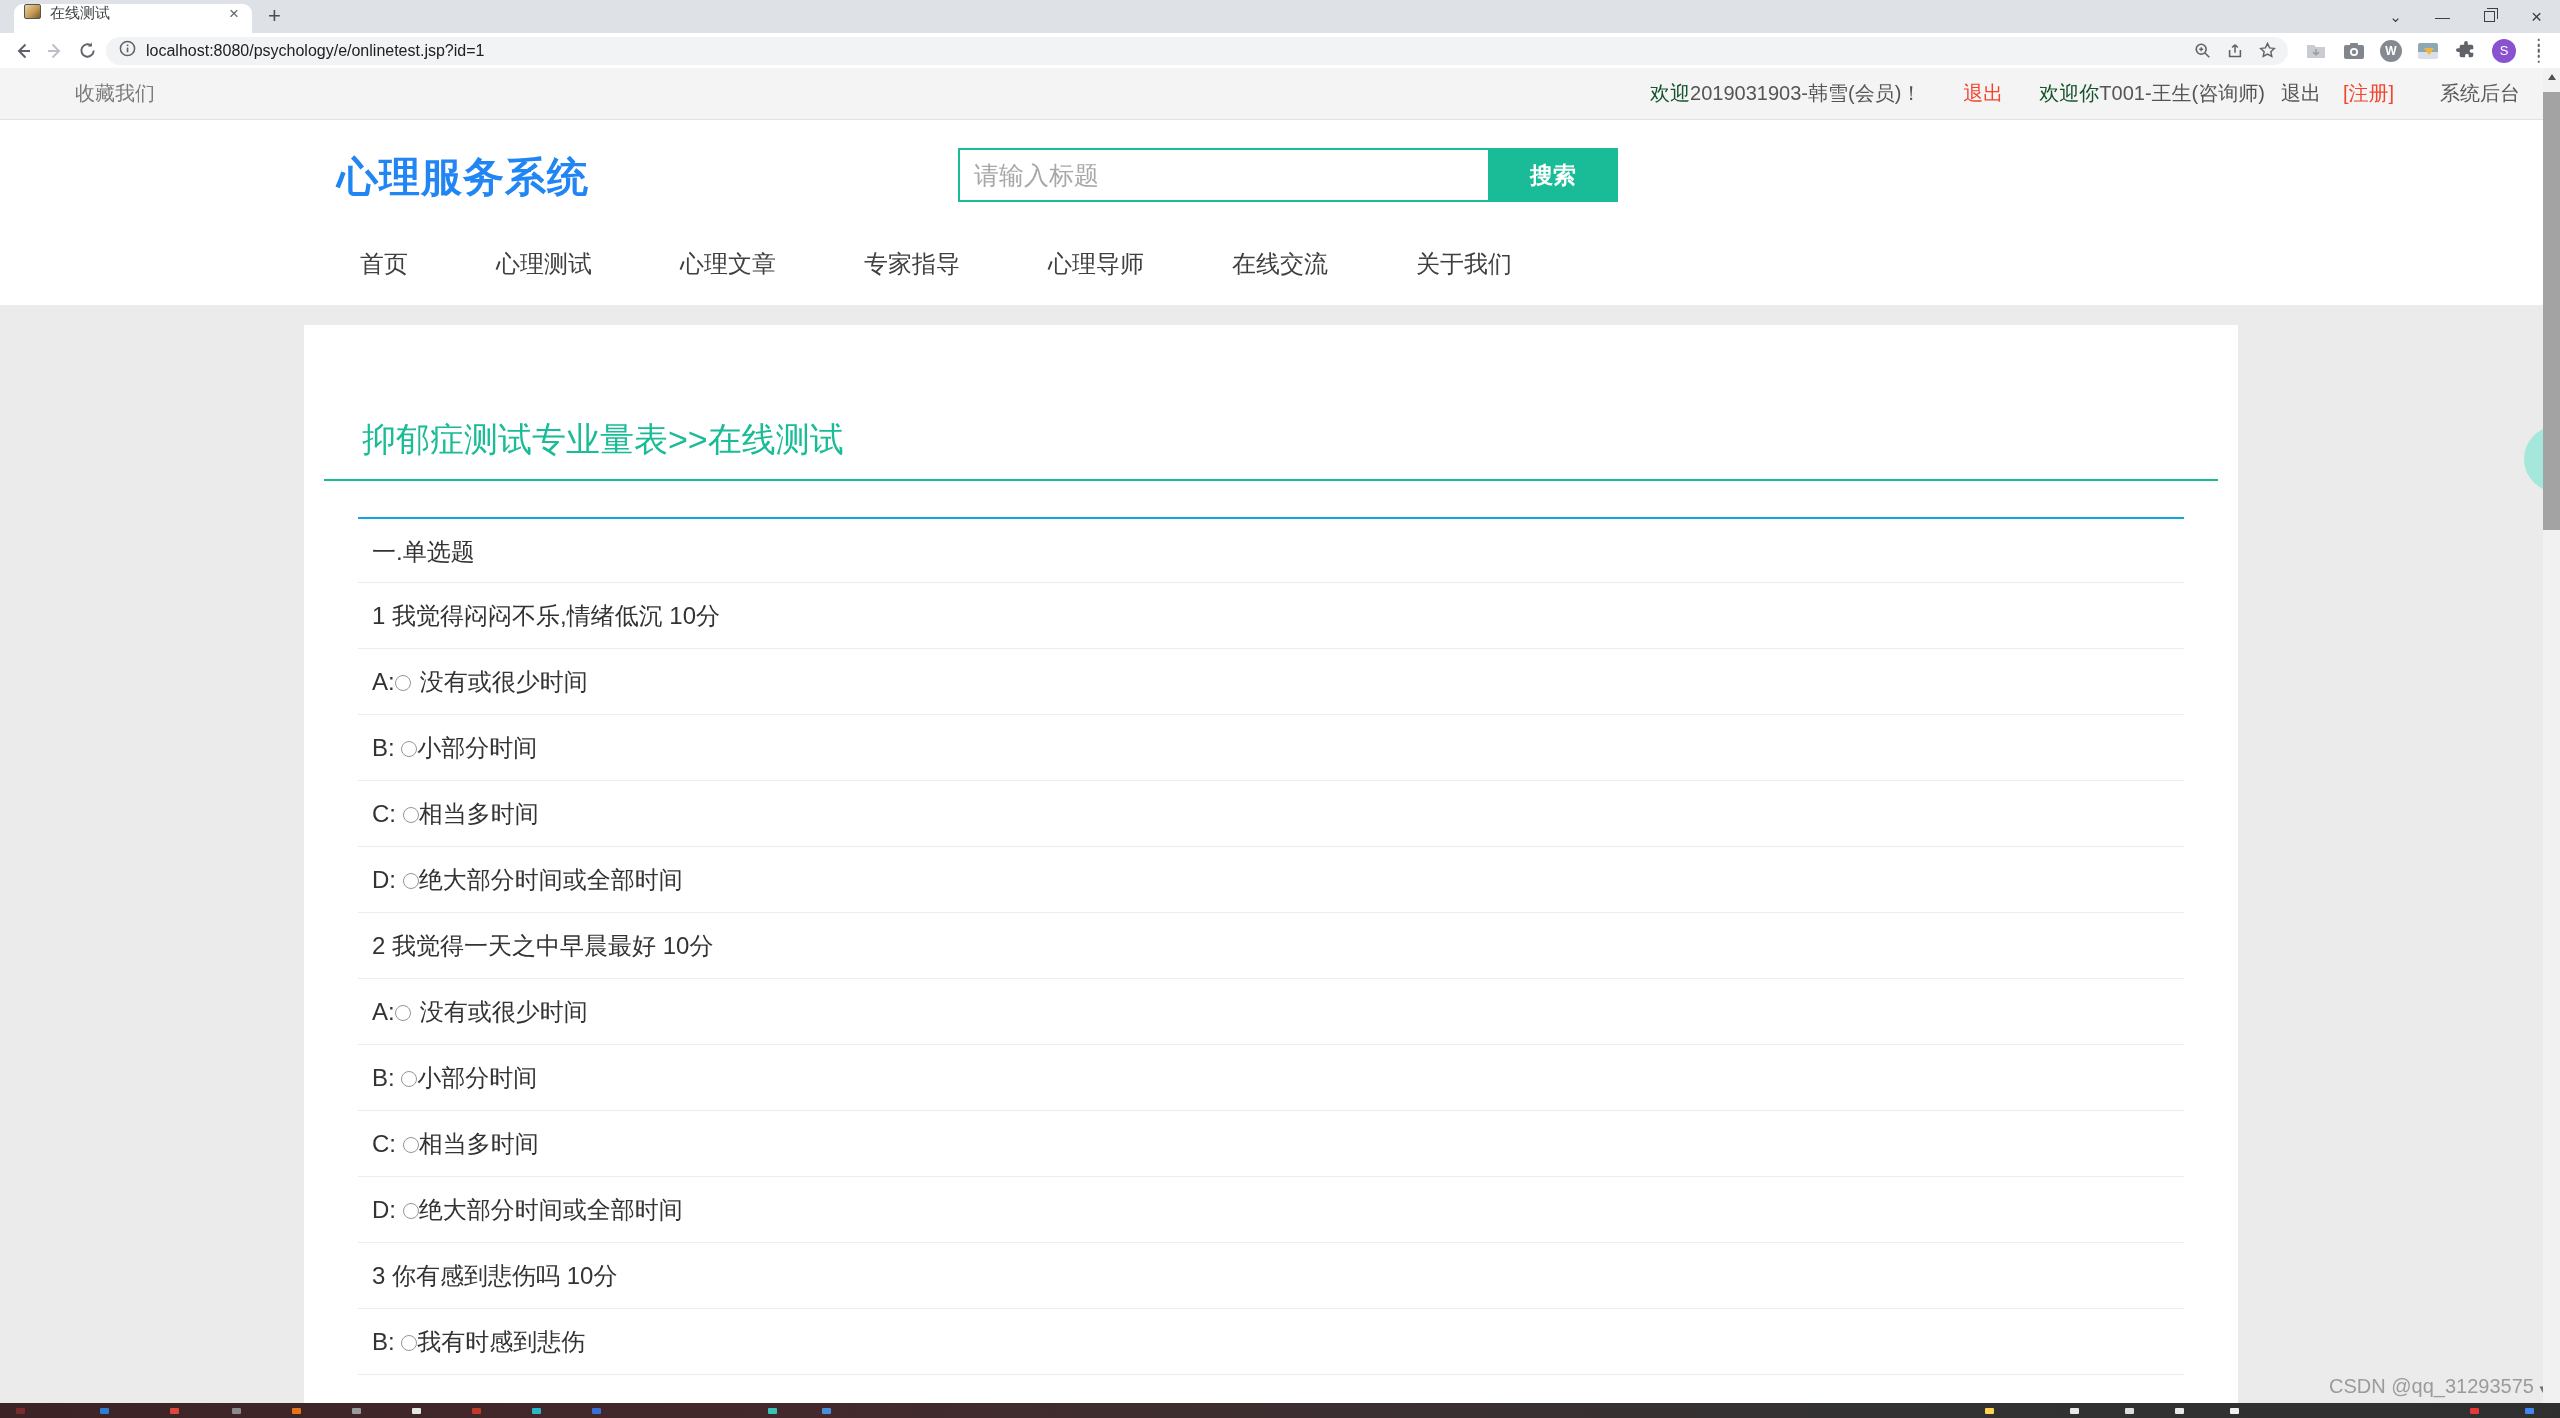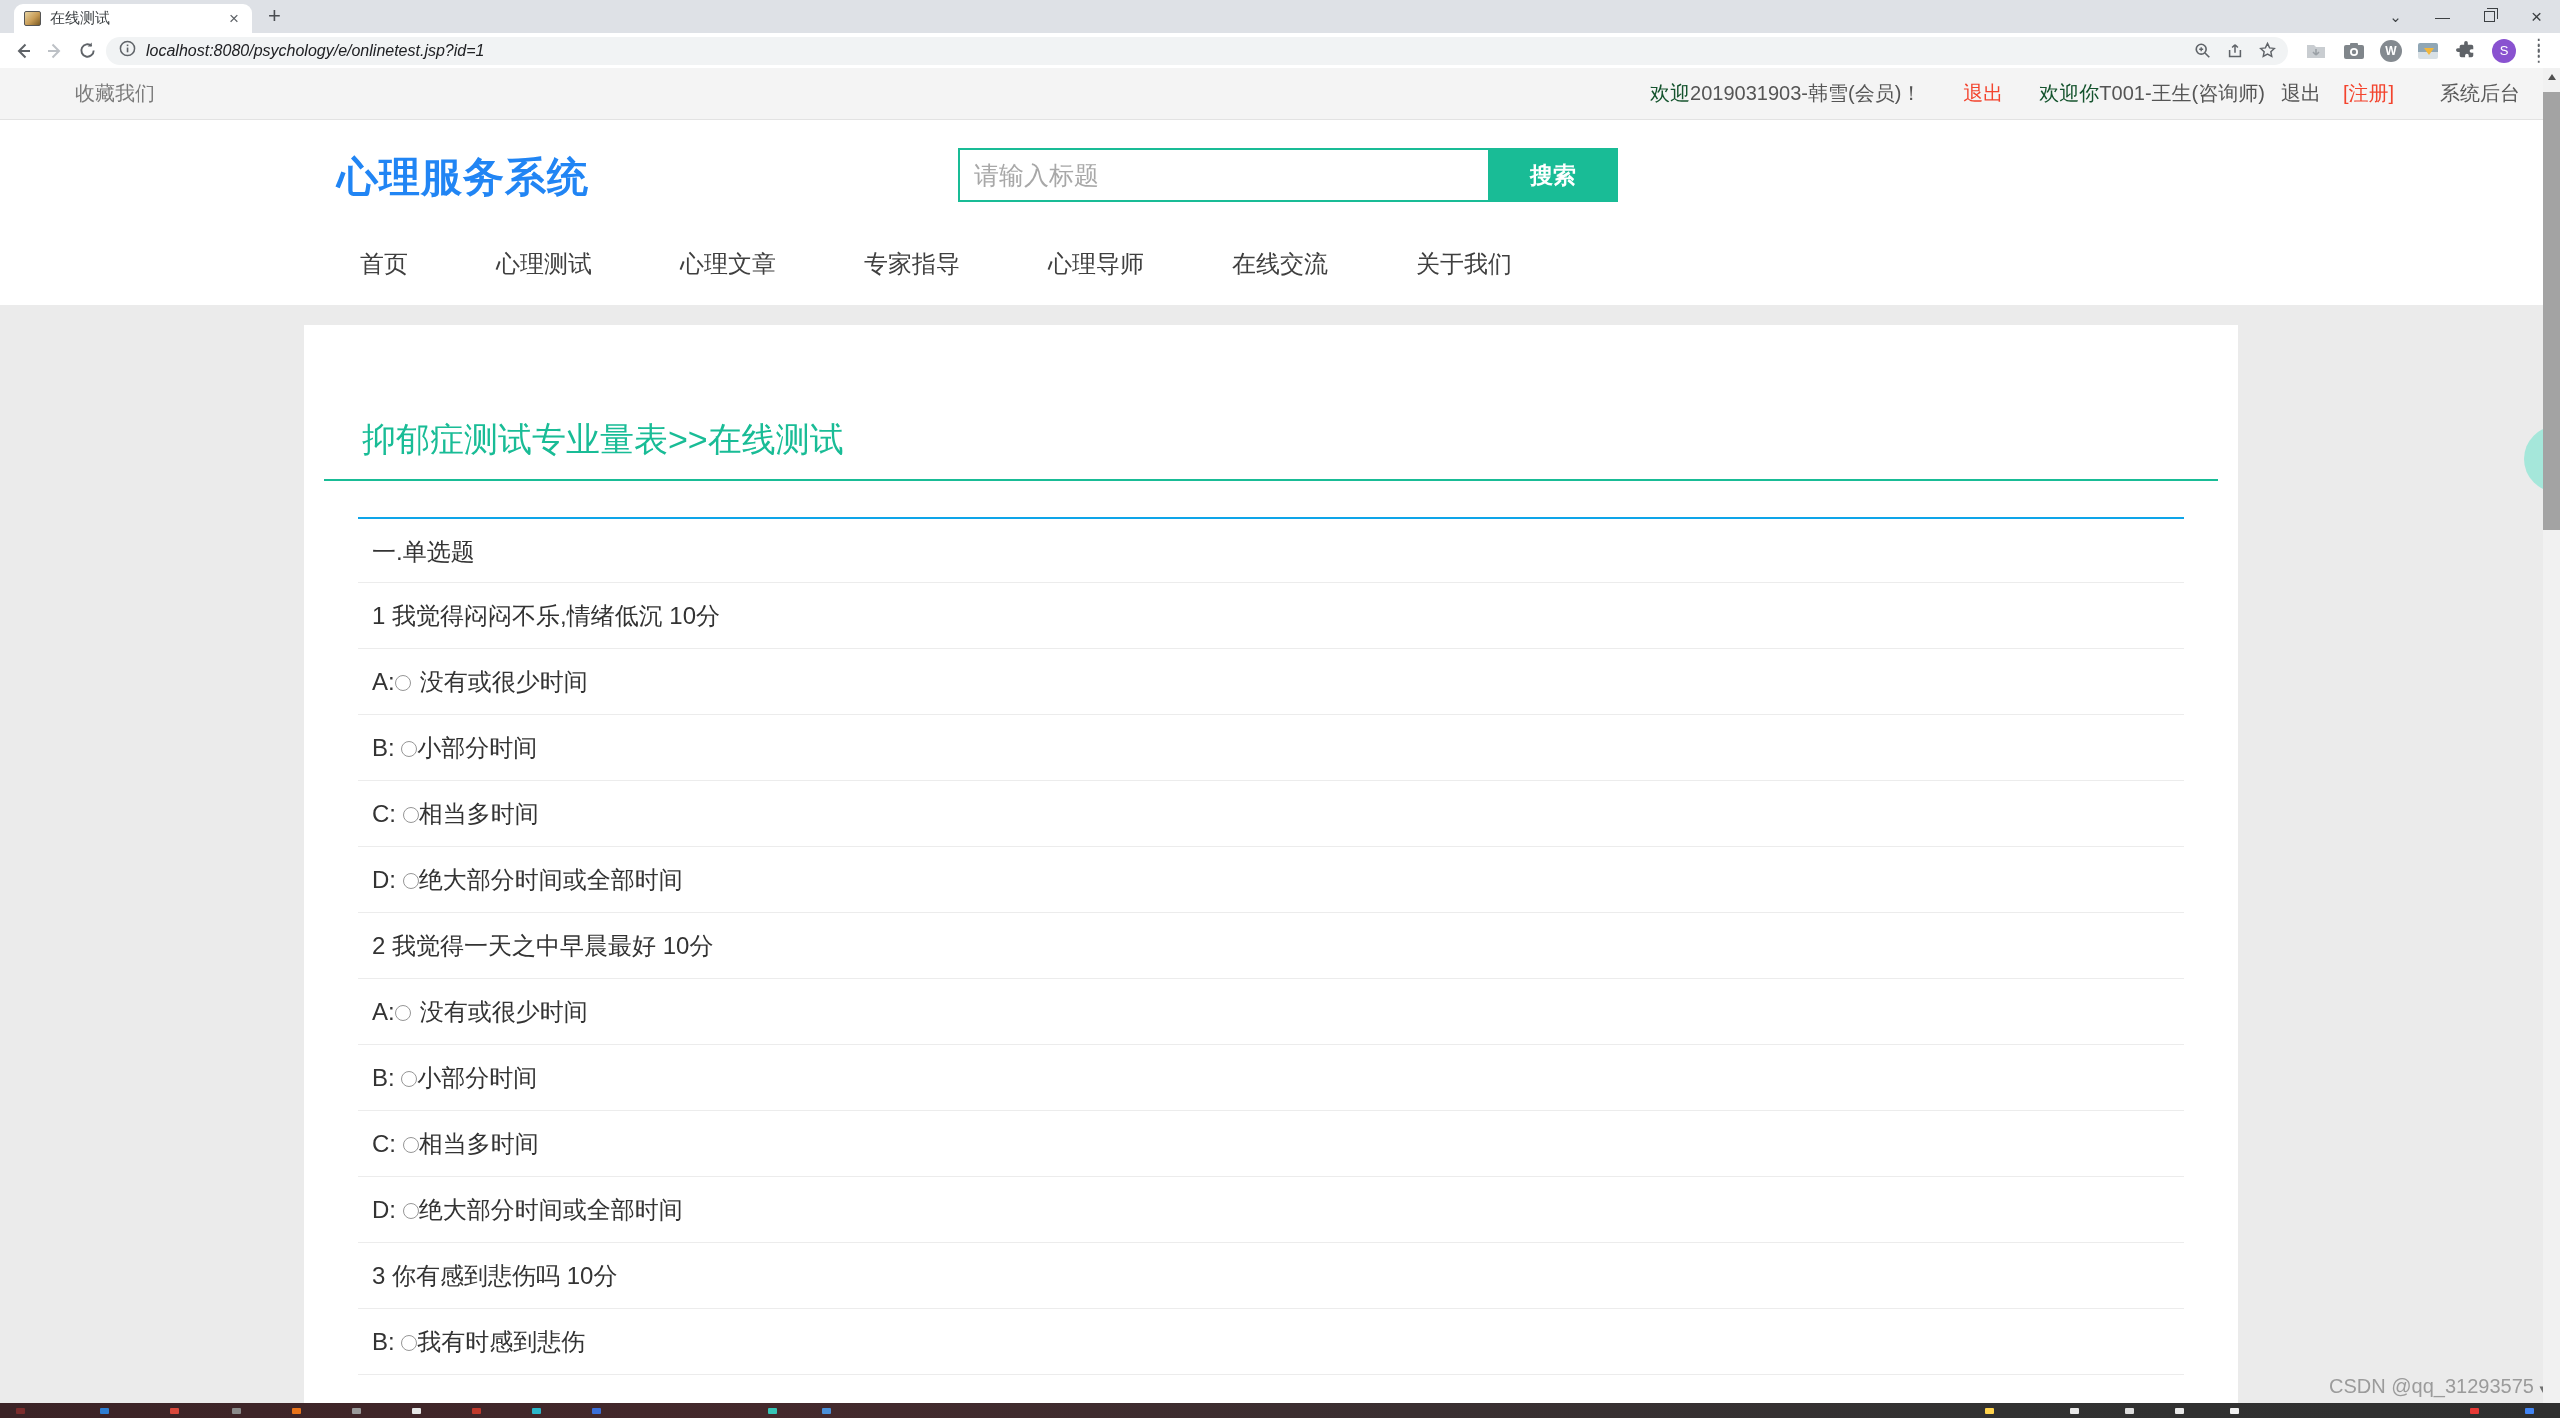--- a/index.html
+++ b/index.html
@@ -2,36 +2,36 @@
 <html><head>
 <meta charset="utf-8">
 <style>
   * { margin:0; padding:0; box-sizing:border-box; }
   html,body { width:2560px; height:1418px; overflow:hidden;
     font-family:"Liberation Sans","DejaVu Sans",sans-serif; }
 
   
   .tabstrip { height:33px; background:#dee1e6; display:flex; align-items:flex-end; position:relative; }
   .tab { margin-left:14px; width:238px; height:29px; background:#fff; border-radius:9px 9px 0 0;
-         display:flex; align-items:center; padding:0 10px; gap:9px; }
+         display:flex; align-items:flex-start; padding:0 10px; gap:9px; }
   .favicon { width:17px; height:15px; background:linear-gradient(135deg,#e7d3a1 0%,#c79b55 55%,#7a5a23 100%);
              border:1px solid #555; border-radius:2px; flex:none; }
   .tab-title { font-size:15px; color:#3c4043; flex:1; white-space:nowrap; overflow:hidden; }
   .tab-close { font-size:17px; color:#5f6368; padding:0 3px; }
   .newtab { font-size:22px; color:#4a4d51; margin:0 0 4px 16px; }
   .wincontrols { position:absolute; right:0; top:0; height:33px; display:flex; }
   .winbtn { width:47px; height:33px; display:flex; align-items:center; justify-content:center;
             color:#3c4043; font-size:15px; }
   .winbtn.max span { width:11px; height:11px; border:1.5px solid #3c4043; display:block; position:relative; }
   .winbtn.max span:before { content:""; position:absolute; left:2px; top:-4px; width:10px; height:10px;
             border-top:1.5px solid #3c4043; border-right:1.5px solid #3c4043; }
   .urlbar { height:35px; background:#fff; display:flex; align-items:center; padding:0 10px; gap:6px; }
   .navbtn { width:26px; height:26px; display:flex; align-items:center; justify-content:center; flex:none; }
   .omnibox { flex:1; height:28px; background:#f1f3f4; border-radius:14px; display:flex; align-items:center;
-             padding:0 10px 0 13px; gap:10px;font-style:italic; }
+             padding:0 10px 0 13px; gap:10px; }
   .url-text { font-size:16px; color:#202124; flex:1; white-space:nowrap; }
   .ombtn { width:22px; height:22px; display:flex; align-items:center; justify-content:center; flex:none; }
   .extbar { display:flex; align-items:center; gap:14px; margin:0 6px 0 10px; }
   .ext { width:24px; height:24px; display:flex; align-items:center; justify-content:center; flex:none; }
   .circle-ext { width:22px; height:22px; border-radius:50%; background:#848a90; color:#fff; font-size:12px;
                 font-weight:bold; display:flex; align-items:center; justify-content:center; }
   .avatar { width:24px; height:24px; border-radius:50%; background:#8952d0; color:#fff; font-size:13px;
             display:flex; align-items:center; justify-content:center; }
   .kebab { color:#5f6368; font-size:17px; letter-spacing:0; line-height:5px; width:14px; text-align:center; }
   .pic-ext { width:20px; height:16px; border-radius:2px; background:linear-gradient(180deg,#8fa6b5 55%,#d8e0e5 55%);

